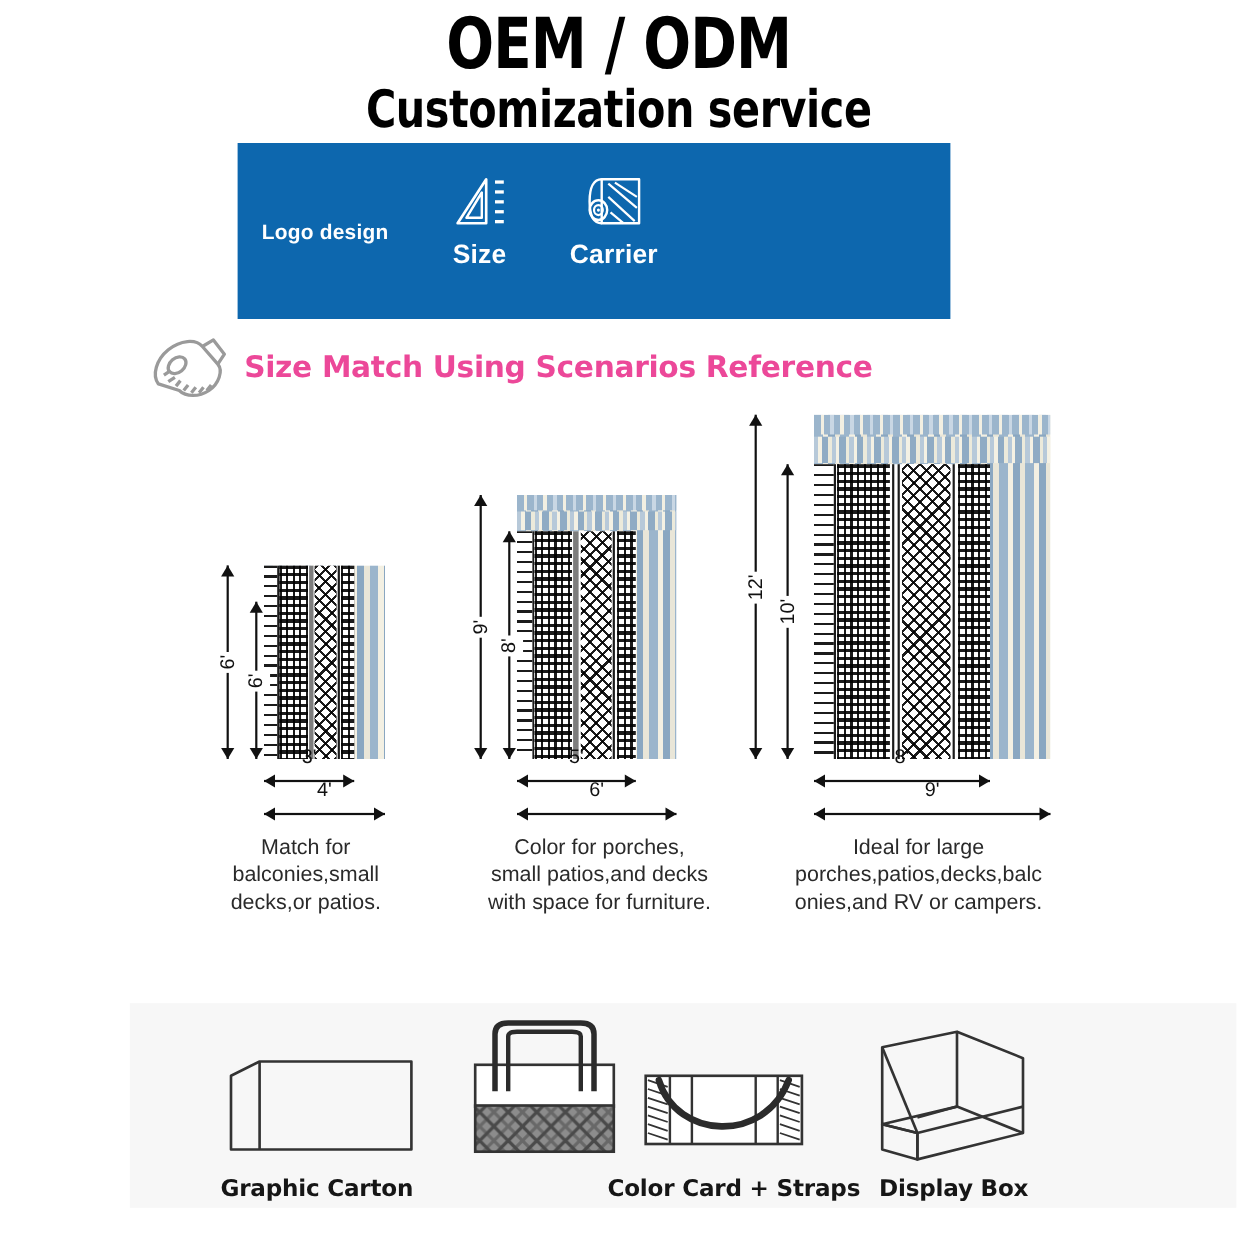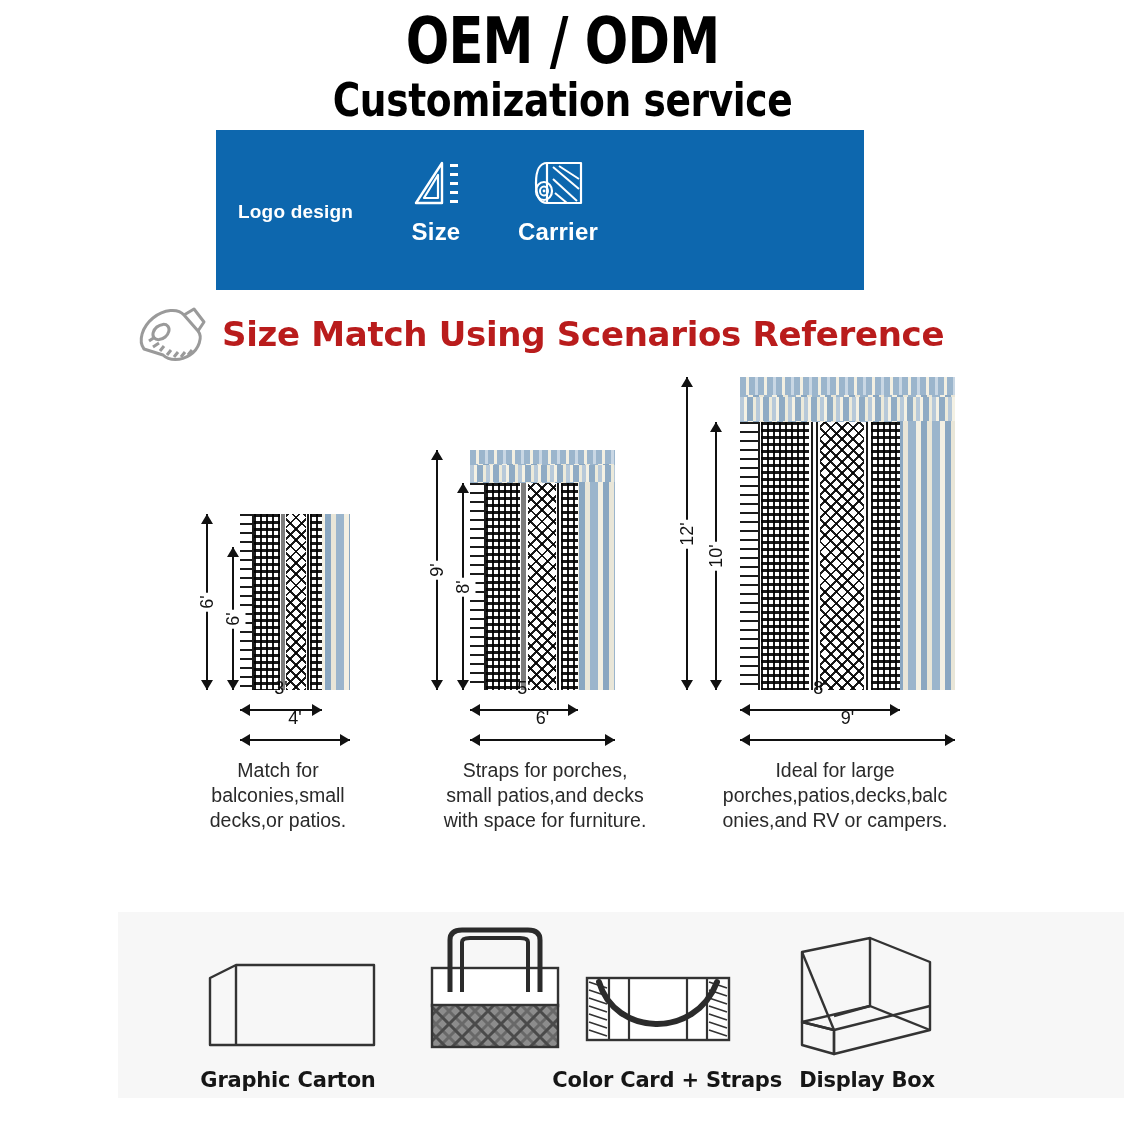--- a/index.html
+++ b/index.html
@@ -55,21 +55,21 @@
   .feat-0{left:160px;}
   .feat-1{left:282px;}
   .feat-2{left:406px;}
   .feat-3{left:528px;}
 
   
   .sec-head{position:absolute;display:flex;align-items:center;gap:14px;}
   .sec-head .s-ic{width:72px;height:58px;display:flex;align-items:center;justify-content:center;}
   .sec-head .s-txt{
     font-family:"DejaVu Sans", sans-serif;
-    font-weight:700;font-size:34px;color:#b91c1c;letter-spacing:-0.3px;
+    font-weight:700;font-size:27px;color:#ec4899;letter-spacing:-0.3px;
   }
   #sec-size{left:136px;top:305px;}
   #sec-pack{left:136px;top:832px;}
 
   
   .scenarios{position:absolute;left:0;top:365px;width:1125px;height:440px;}
   .scn{position:absolute;}
 
   .rug{position:absolute;overflow:hidden;background:#fff;}
   .rug .band{
@@ -298,21 +298,21 @@
         <div class="cap">5'</div>
       </div>
       <div class="dim dim-h" style="left:470px;top:365px;width:145px;height:20px;">
         <div class="line"></div>
           <div class="ah ah-l"></div>
           <div class="ah ah-r"></div>
         <div class="cap">6'</div>
       </div>
 
       <div class="scn-cap" style="left:420px;top:393px;width:250px;">
-        <div>Straps for porches,</div>
+        <div>Color for porches,</div>
         <div>small patios,and decks</div>
         <div>with space for furniture.</div>
       </div>
     </div>
 
     <div class="scn">
       <div class="rug" style="left:740px;top:12px;width:215px;height:313px;">
         <div class="field"></div>
         <div class="band" style="top:0;height:18px;"></div>
         <div class="band2" style="top:20px;height:24px;"></div>

